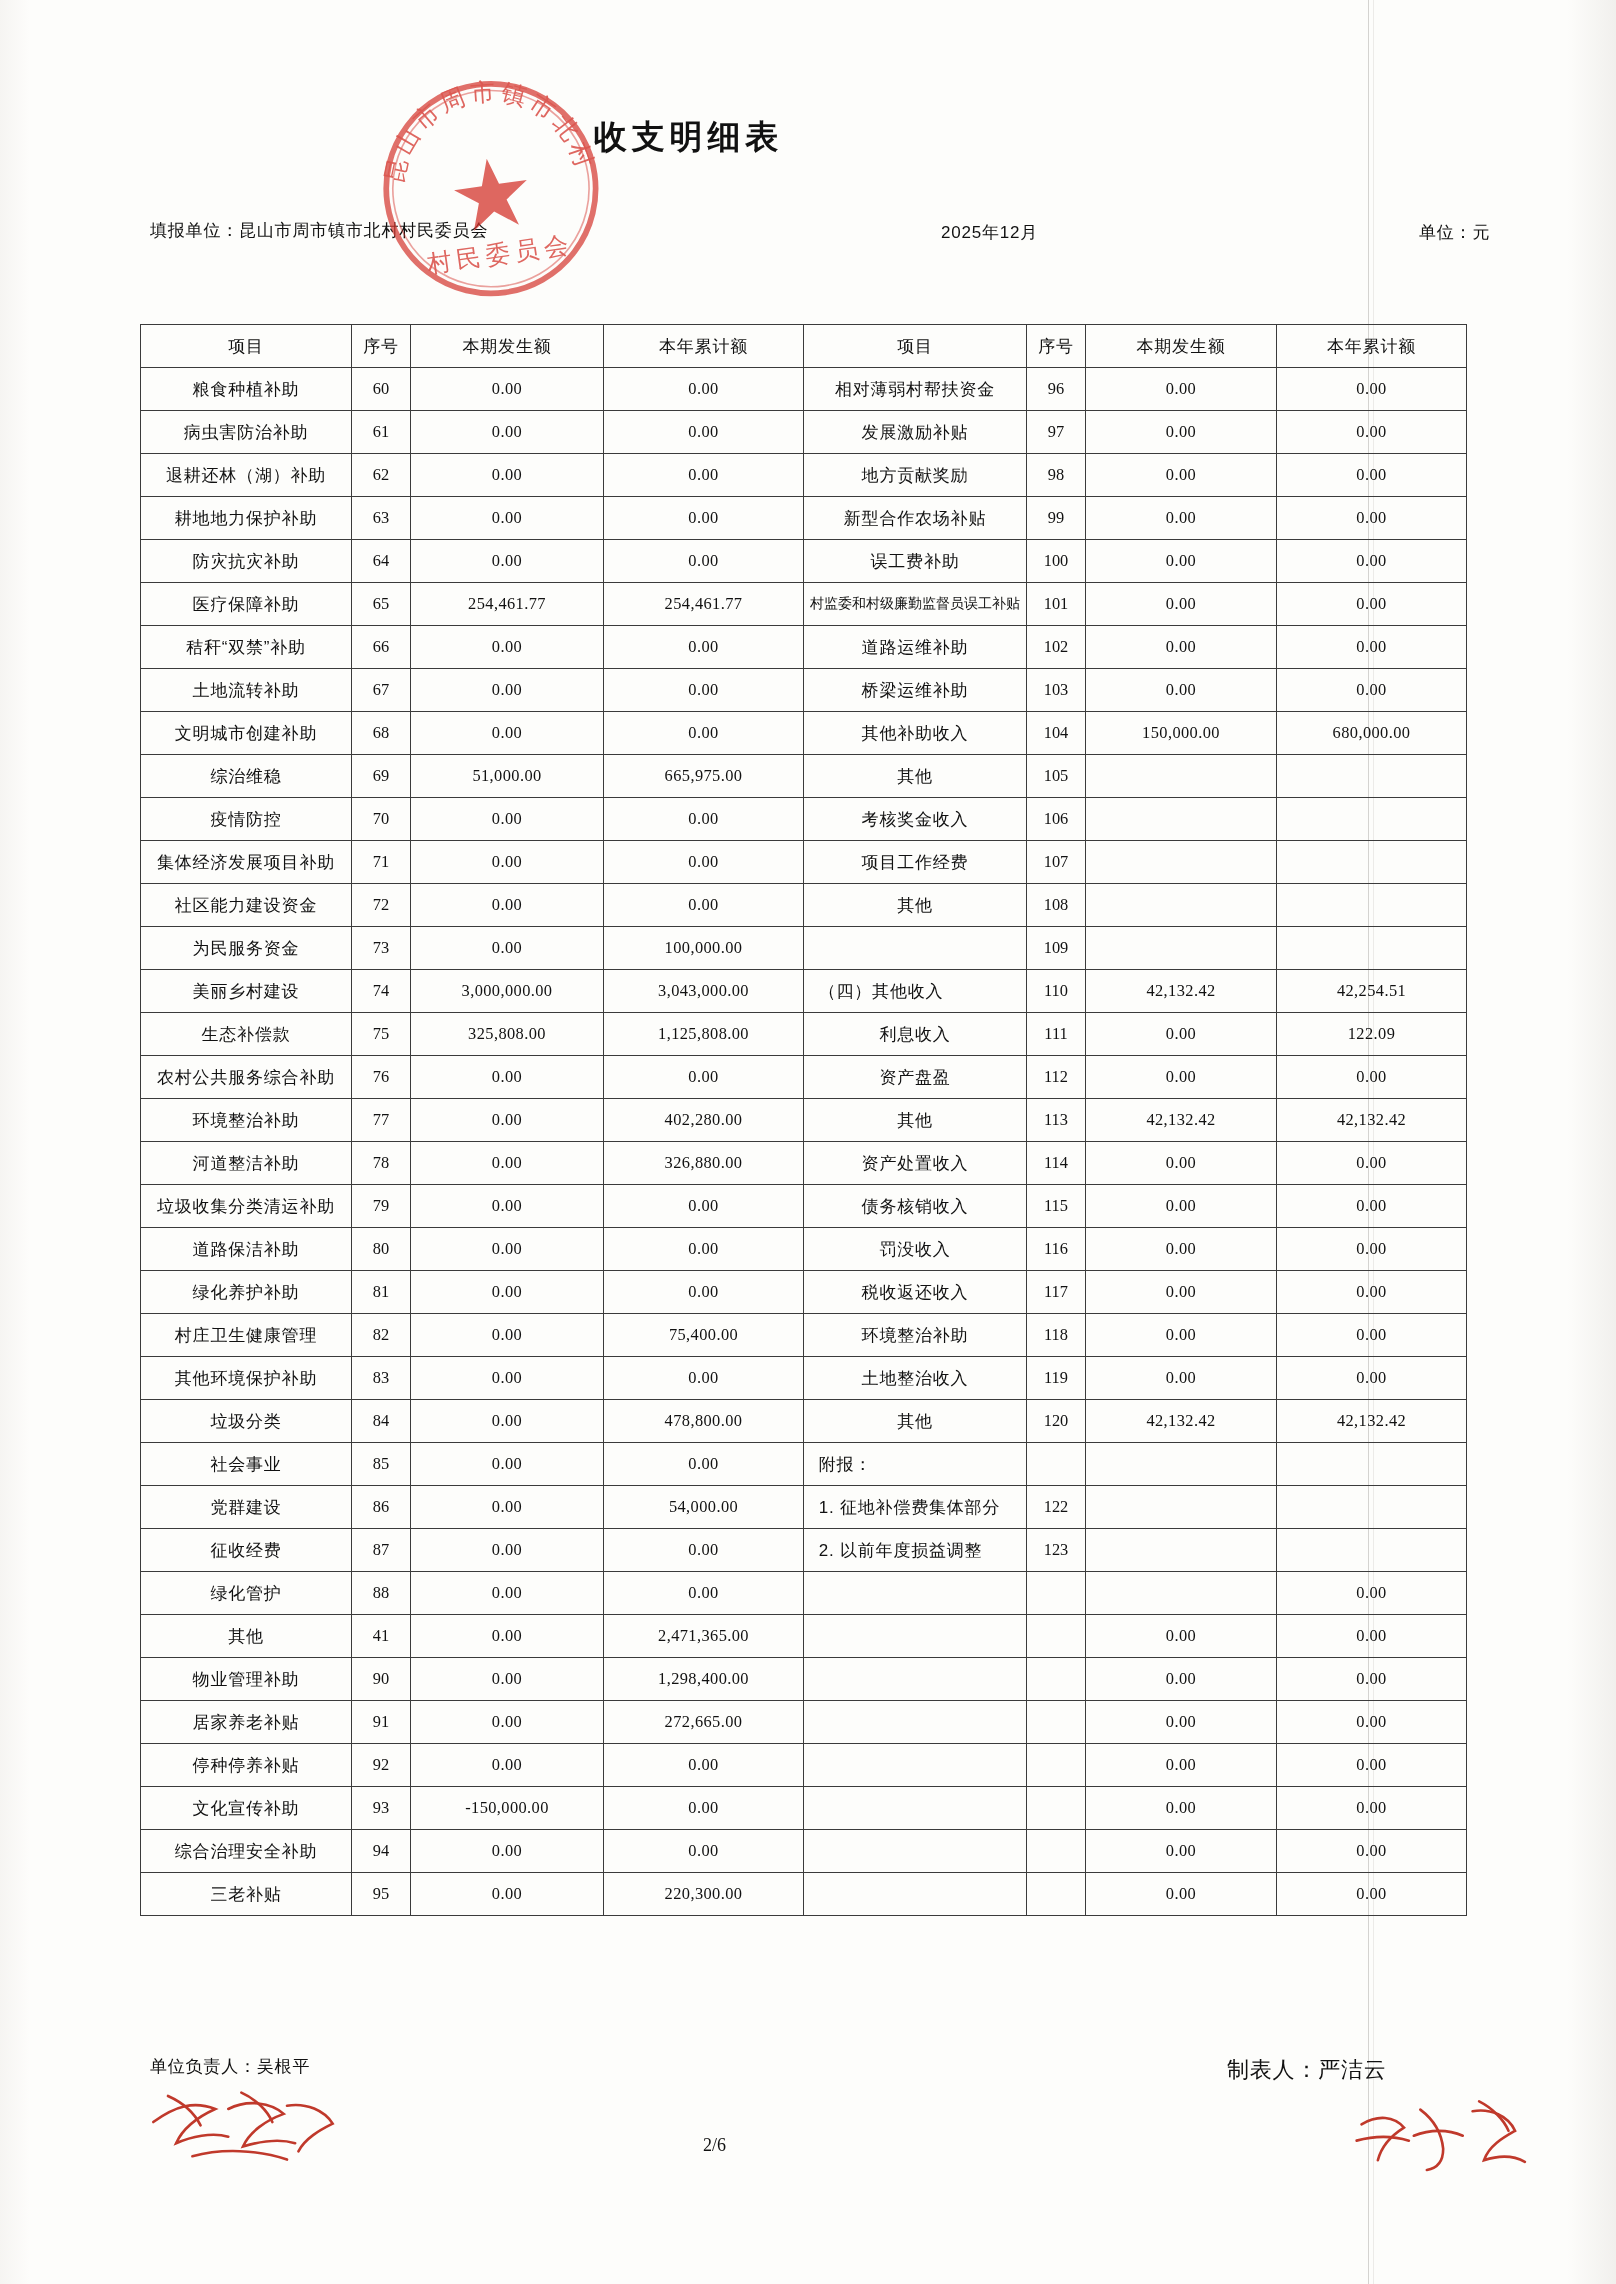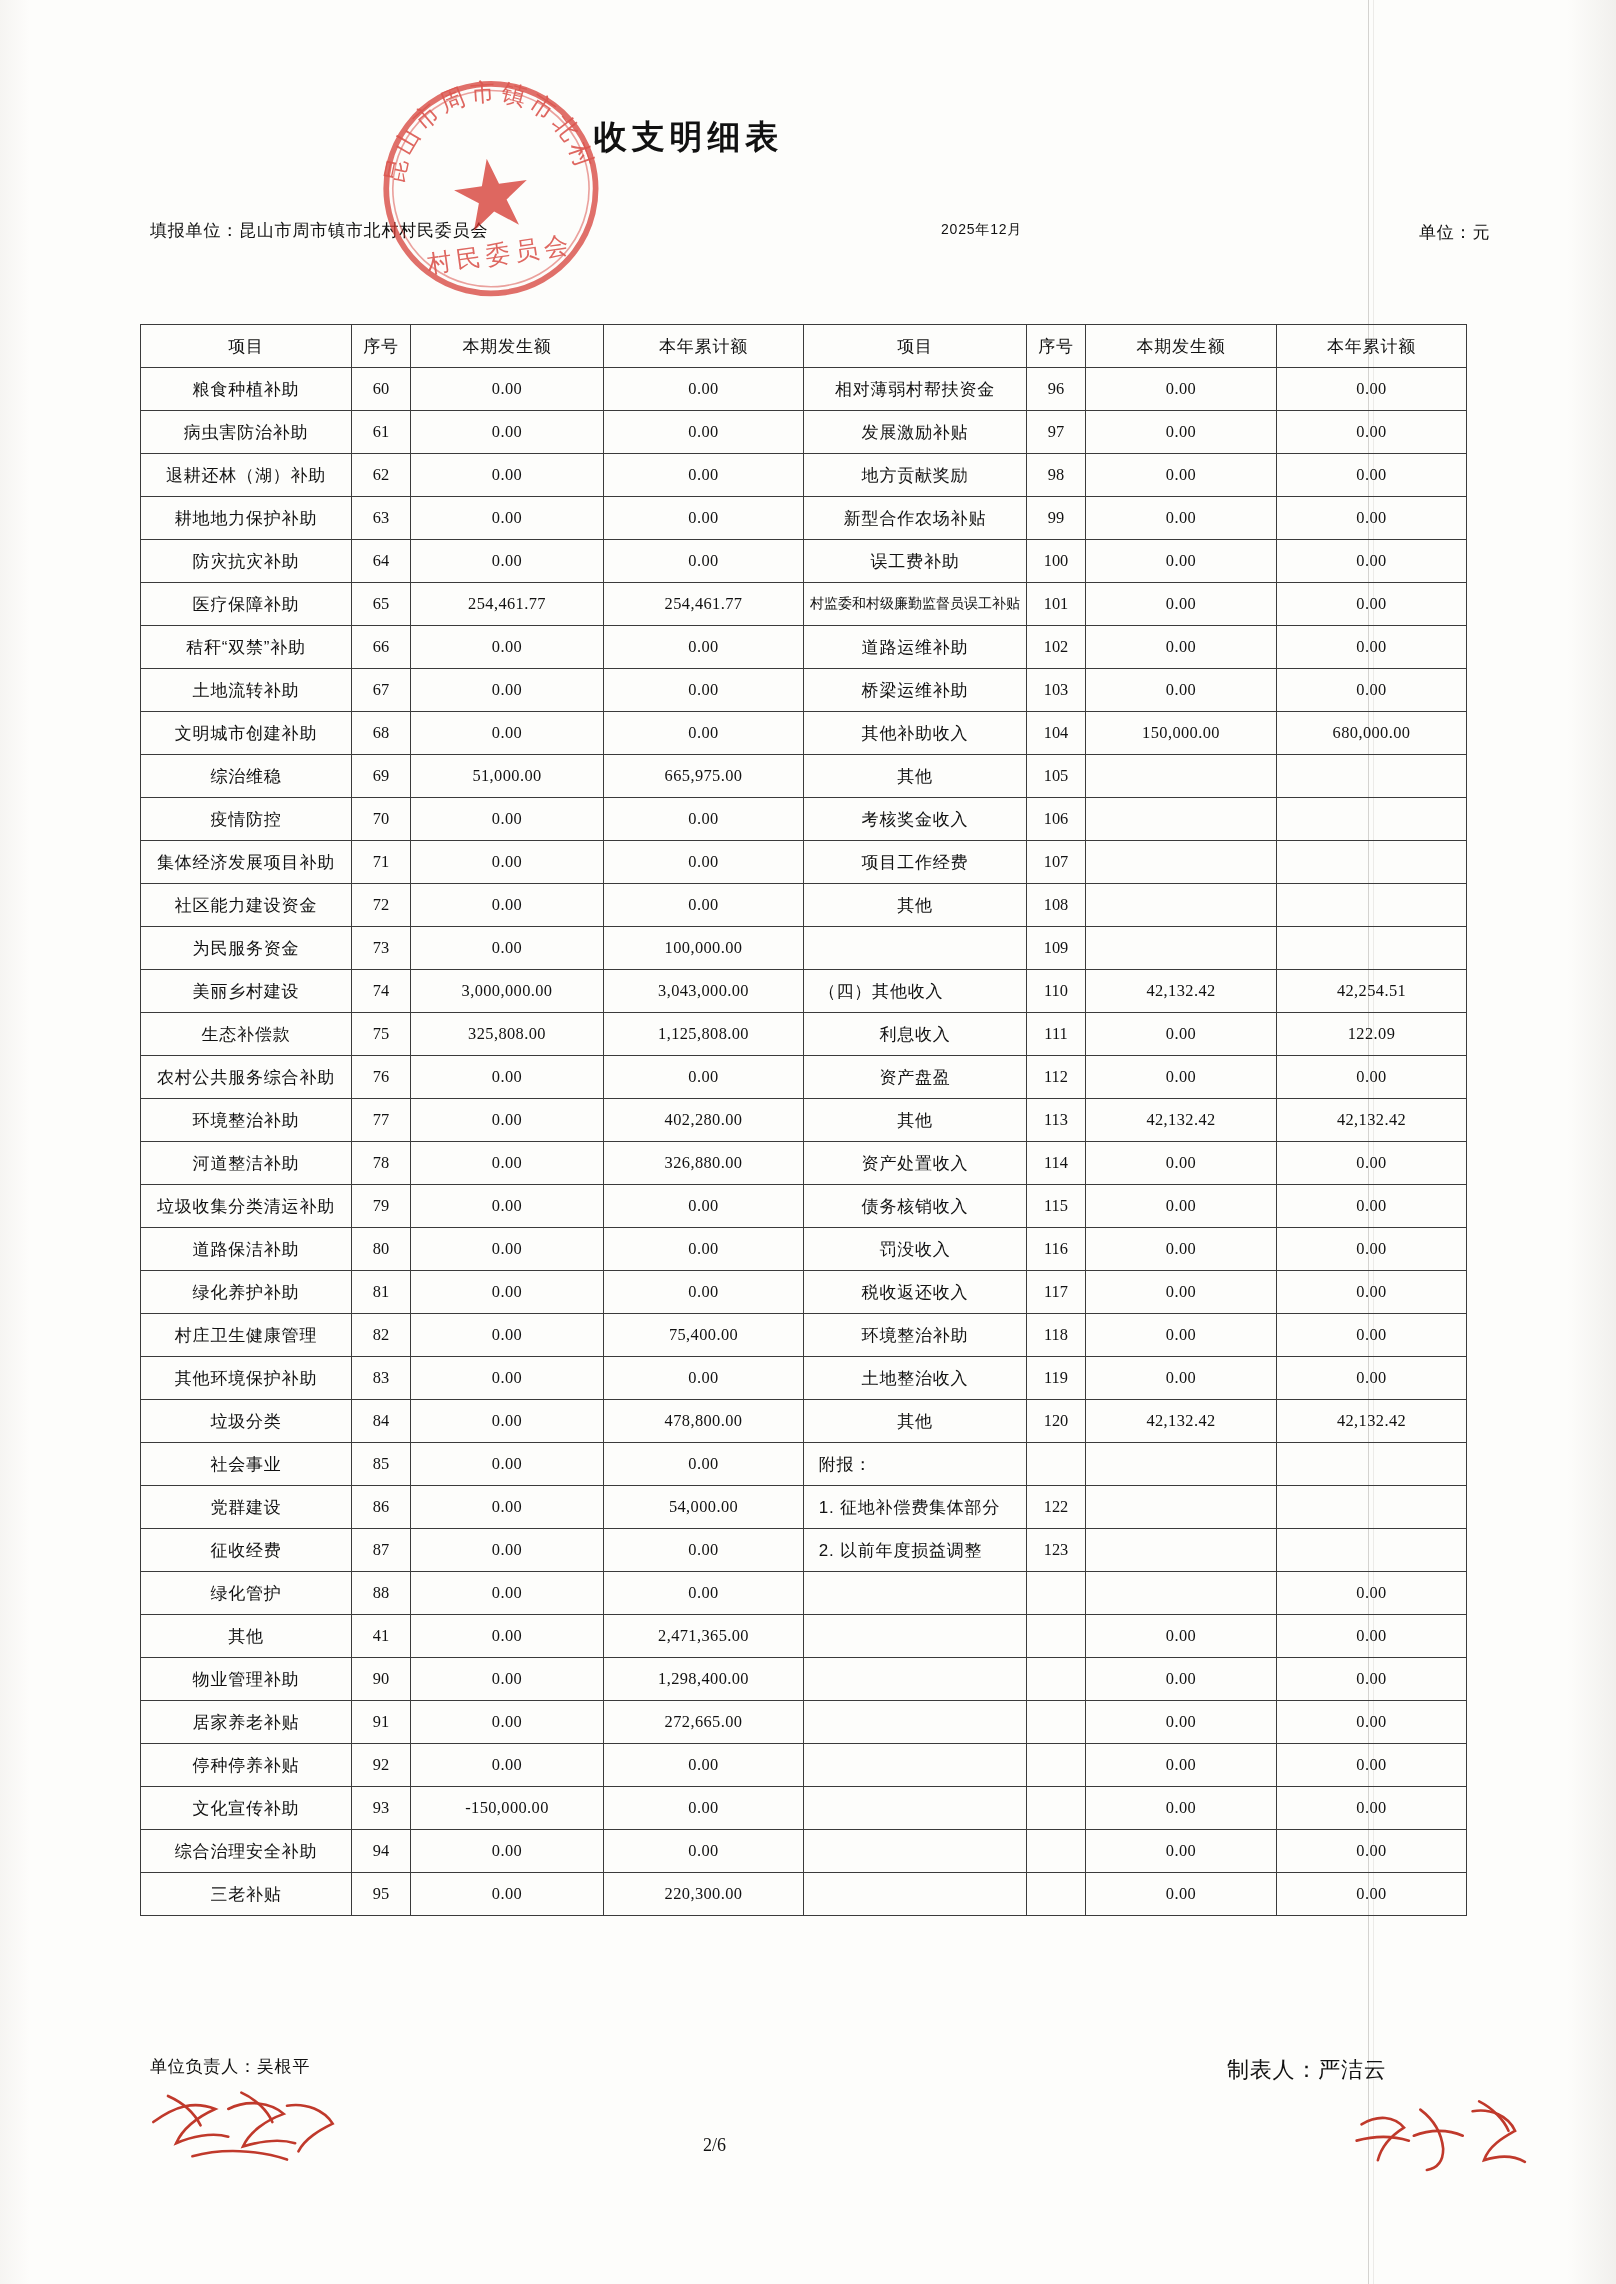--- a/index.html
+++ b/index.html
@@ -61,21 +61,21 @@
     top: 219px;
     left: 150px;
     font-size: 17px;
     letter-spacing: 0.8px;
     color: #111;
   }
   .period {
     position: absolute;
     top: 221px;
     left: 941px;
-    font-size: 14px;
+    font-size: 17px;
     color: #111;
     letter-spacing: 0.8px;
   }
   .money-unit {
     position: absolute;
     top: 221px;
     left: 1419px;
     font-size: 17px;
     color: #111;
     letter-spacing: 0.8px;

